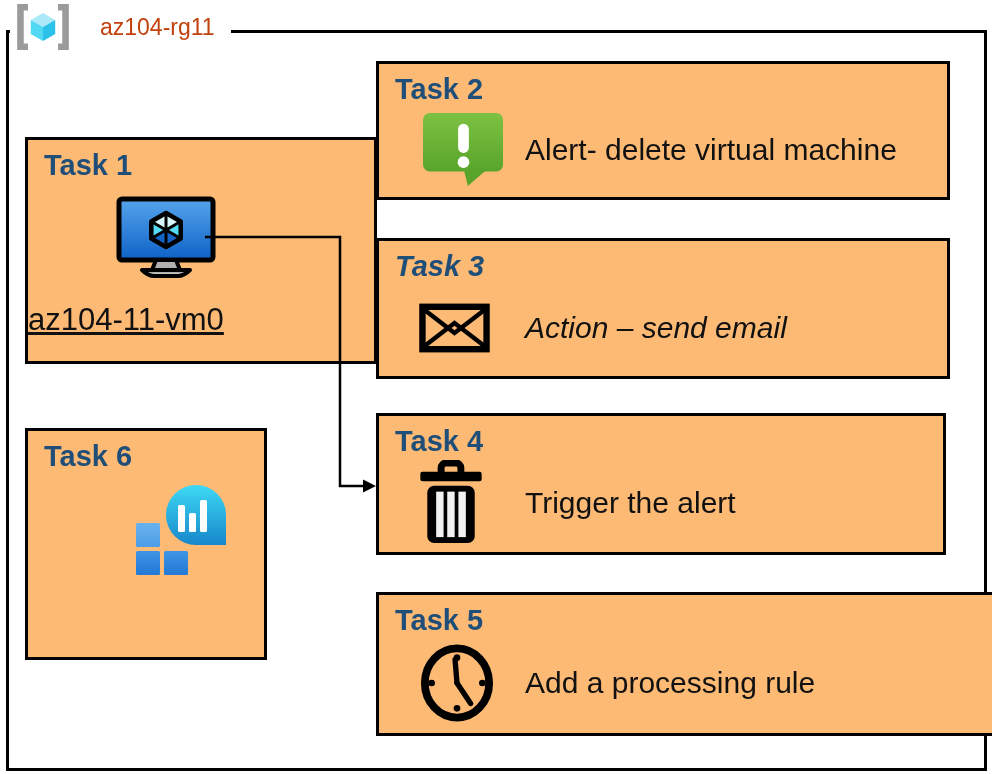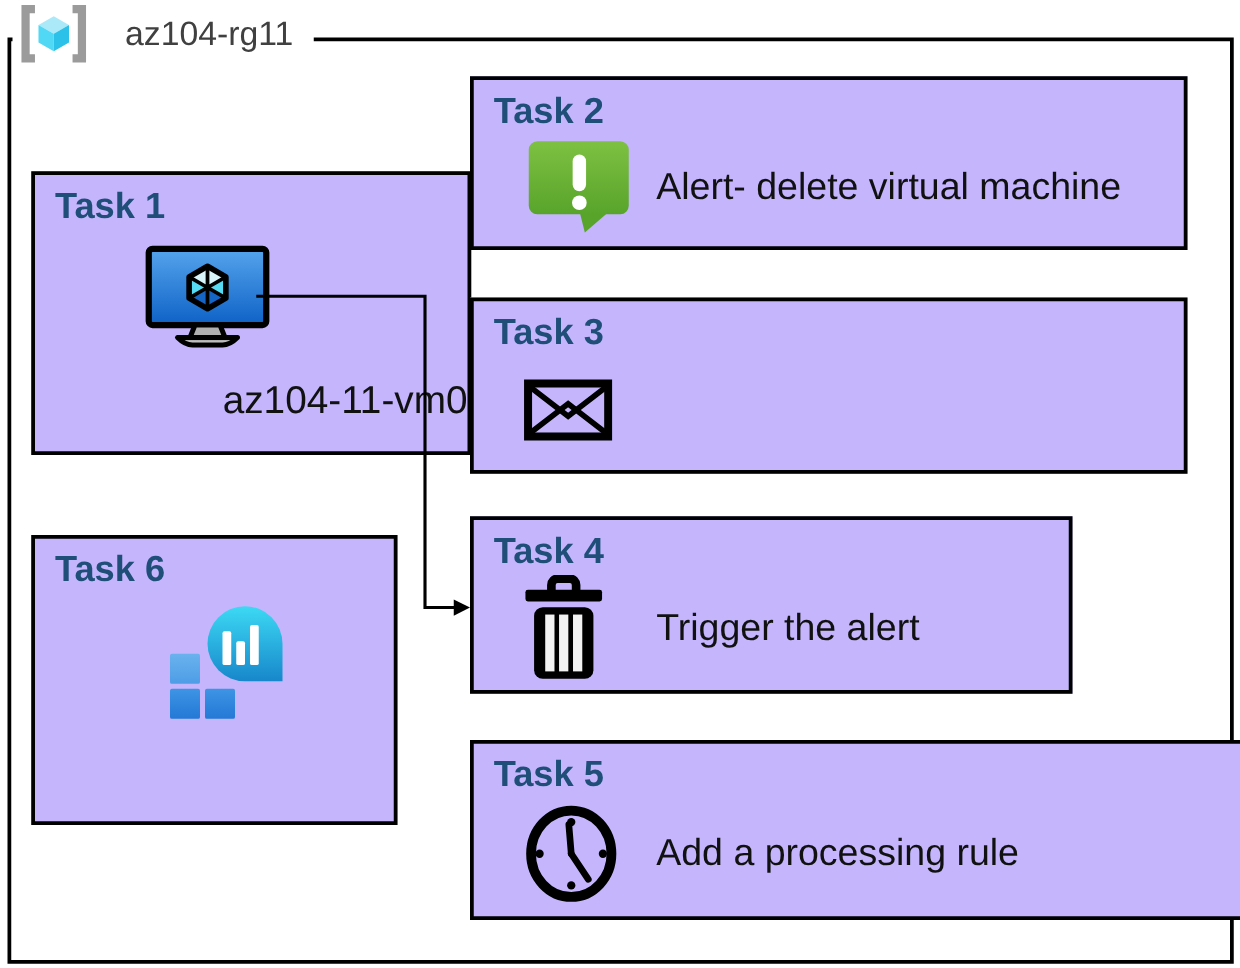--- a/index.html
+++ b/index.html
@@ -3,34 +3,34 @@
 <meta charset="utf-8">
 <style>
   html,body { margin:0; padding:0; background:#ffffff; }
   body { font-family: "Liberation Sans", sans-serif; }
   .canvas { position:relative; width:992px; height:774px; background:#ffffff; overflow:hidden; }
 
   .rg-border { position:absolute; left:6px; top:30px; width:975px; height:735px;
                border:3px solid #000000; }
   .rg-legend { position:absolute; left:10px; top:2px; height:50px; background:#ffffff;
                display:flex; align-items:center; padding:0 16px 0 2px; gap:26px; z-index:5; }
-  .rg-label { font-size:27px; color:#404040; white-space:nowrap; }
+  .rg-label { font-size:23px; color:#c2410c; white-space:nowrap; }
 
-  .task-box { position:absolute; background:#c4b5fd; border:3px solid #000000; box-sizing:border-box; }
+  .task-box { position:absolute; background:#fdba74; border:3px solid #000000; box-sizing:border-box; }
   .task-title { position:absolute; top:10px; left:16px; font-size:29px; font-weight:700;
                 color:#1f4e79; line-height:1.1; }
   .task-row { position:absolute; left:40px; top:46px; right:12px; bottom:8px;
               display:flex; align-items:center;text-align:center; }
   .icon-slot { width:106px; flex:none; display:flex; align-items:center; }
   .task-label { font-size:30px; color:#111111; white-space:nowrap; }
 
   .vm-icon-wrap  { position:absolute; left:88px; top:56px; }
   .la-icon-wrap  { position:absolute; left:106px; top:52px; }
-  .center-label  { position:absolute; left:0; width:100%; text-align:right;
-                   font-size:31px; color:#111111; }
+  .center-label  { position:absolute; left:0; width:100%; text-align:left;
+                   font-size:31px; color:#111111;text-decoration:underline; }
   #task1 .center-label { top:162px; }
   #task6 .center-label { top:174px; }
 
   .connector-svg { position:absolute; left:0; top:0; z-index:6; pointer-events:none; }
 </style>
 </head>
 <body>
 
 <div class="canvas">
 
@@ -70,21 +70,21 @@
         <polygon points="64.7,42.5 50,51 50,34" fill="#1565c6"></polygon>
         <polygon points="50,17 64.7,25.5 64.7,42.5 50,51 35.3,42.5 35.3,25.5" fill="none" stroke="#000" stroke-width="4.5" stroke-linejoin="round"></polygon>
         <path d="M50,17 L50,34 M35.3,25.5 L50,34 M64.7,25.5 L50,34 M50,34 L50,51 M35.3,42.5 L50,34 M64.7,42.5 L50,34" stroke="#000" stroke-width="3"></path>
         <polygon points="40,64 36,74 64,74 60,64" fill="#b0b0b0" stroke="#000" stroke-width="4"></polygon>
         <path d="M26,74 L74,74 C70,78 66,80 62,80 L38,80 C34,80 30,78 26,74 Z" fill="url(#standGrad)" stroke="#000" stroke-width="4" stroke-linejoin="round"></path>
       </svg>
     </div>
     <div class="center-label">az104-11-vm0</div>
   </div>
 
-  <div class="task-box" id="task6" style="left:25px; top:428px; width:293px; height:232px;">
+  <div class="task-box" id="task6" style="left:25px; top:428px; width:242px; height:232px;">
     <div class="task-title">Task 6</div>
     <div class="la-icon-wrap">
       <svg width="96" height="102" viewBox="0 0 96 102">
         <defs>
           <linearGradient id="laBalloon" x1="0" y1="0" x2="0" y2="1">
             <stop offset="0" stop-color="#3dd9f4"></stop>
               <stop offset="1" stop-color="#1787cb"></stop>
           </linearGradient>
           <linearGradient id="laSq1" x1="0" y1="0" x2="0" y2="1">
             <stop offset="0" stop-color="#6ab2ee"></stop>
@@ -120,34 +120,35 @@
           <polygon points="44,58 72,58 49,78" fill="#58a42b"></polygon>
           <rect x="3" y="3" width="82" height="60" rx="7" fill="url(#alertGrad)"></rect>
           <rect x="39" y="14" width="11" height="30" rx="5.5" fill="#ffffff"></rect>
           <circle cx="44.5" cy="53.5" r="6" fill="#ffffff"></circle>
         </svg>
       </div>
       <div class="task-label">Alert- delete virtual machine</div>
     </div>
   </div>
 
-  <div class="task-box" style="left:376px; top:238px; width:574px; height:141px;">
+  <div class="task-box" style="left:376px; top:238px; width:574px; height:141px;font-style:italic;">
     <div class="task-title">Task 3</div>
     <div class="task-row">
       <div class="icon-slot">
         <svg width="71" height="50" viewBox="0 0 72 50">
           <rect x="3.5" y="3.5" width="65" height="43" fill="none" stroke="#000" stroke-width="6.5"></rect>
           <path d="M6,7 L36,30 L66,7" fill="none" stroke="#000" stroke-width="4.5"></path>
           <path d="M6,43 L36,20 L66,43" fill="none" stroke="#000" stroke-width="4.5"></path>
         </svg>
       </div>
+      <div class="task-label">Action – send email</div>
     </div>
   </div>
 
-  <div class="task-box" style="left:376px; top:413px; width:482px; height:142px;">
+  <div class="task-box" style="left:376px; top:413px; width:570px; height:142px;">
     <div class="task-title">Task 4</div>
     <div class="task-row">
       <div class="icon-slot">
         <svg width="64" height="87" viewBox="0 0 64 88">
           <rect x="22" y="3" width="20" height="14" rx="5" fill="none" stroke="#000" stroke-width="7"></rect>
           <rect x="1" y="12" width="62" height="9.5" rx="2" fill="#000"></rect>
           <rect x="8" y="26" width="48" height="58" rx="7" fill="#000"></rect>
           <rect x="17" y="32" width="7.5" height="46" fill="#f2f2f2"></rect>
           <rect x="28.2" y="32" width="7.5" height="46" fill="#f2f2f2"></rect>
           <rect x="39.5" y="32" width="7.5" height="46" fill="#f2f2f2"></rect>

